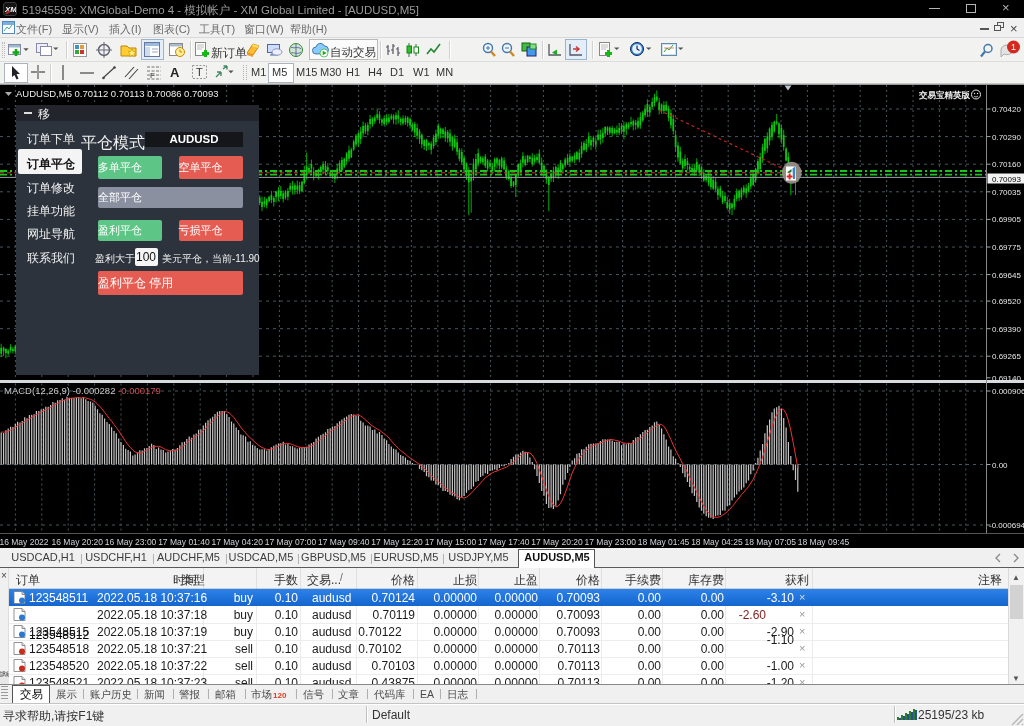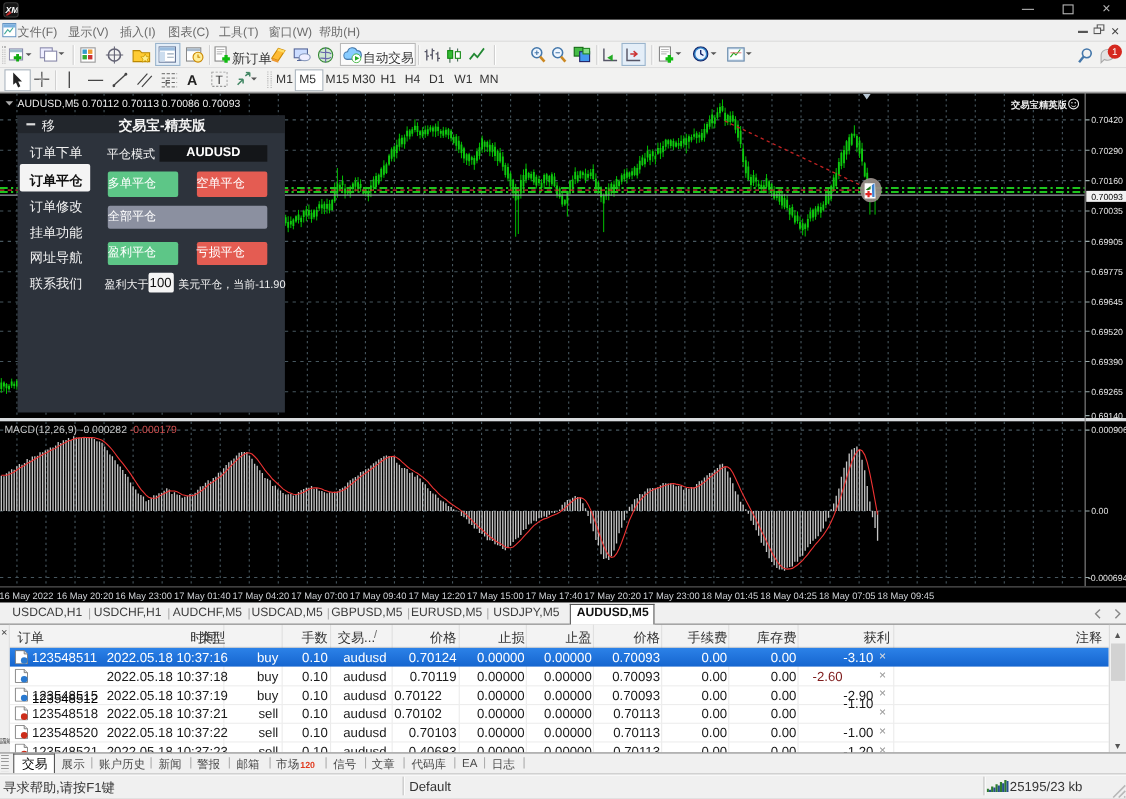--- a/index.html
+++ b/index.html
@@ -29,20 +29,21 @@
 .pm{left:11px;font-size:12px;color:#f2f2f2;white-space:nowrap}
 .btn{position:absolute;border-radius:2px;color:#fff;font-size:11px;white-space:nowrap}
 </style></head><body>
 <div id="title" class="ab">
 <div class="ab" style="left:3px;top:2px;width:14px;height:14px;background:#141414;border:1px solid #3a3a3a;border-radius:3px">
 <svg width="12" height="12">
         <text x="1" y="9" font-size="8" font-weight="bold" font-style="italic" fill="#fff" font-family="Liberation Sans">XM</text>
         <path d="M1 11l4-4 1.5 2-3.5 2z" fill="#c62828"></path>
       </svg>
     </div>
+<div class="t ab">51945599: XMGlobal-Demo 4 - 模拟帐户 - XM Global Limited - [AUDUSD,M5]</div>
 <div class="ab" style="left:929px;top:8px;width:11px;height:1px;background:#b5b5b5"></div>
 <div class="ab" style="left:966px;top:4px;width:10px;height:9px;border:1px solid #b5b5b5"></div>
 <div class="ab" style="left:1002px;top:2px;width:12px;height:12px;color:#b5b5b5;font-size:13px;line-height:12px">×</div>
 </div>
 <div id="menu" class="ab"></div>
 <svg class="ab" style="left:2px;top:21px" width="13" height="13">
     <rect x="0.5" y="0.5" width="12" height="12" fill="#fff" stroke="#5588bb"></rect>
     <rect x="1" y="1" width="11" height="3" fill="#7ab0e0"></rect>
     <path d="M2 10l3-4 2 2 3-4" stroke="#4a9" fill="none"></path>
   </svg>
@@ -323,38 +324,38 @@
     <text x="610.3" y="544.5" font-size="8.5" fill="#cfd2d6" text-anchor="middle" font-family="Liberation Sans">17 May 23:00</text>
     <text x="663.6" y="544.5" font-size="8.5" fill="#cfd2d6" text-anchor="middle" font-family="Liberation Sans">18 May 01:45</text>
     <text x="716.9" y="544.5" font-size="8.5" fill="#cfd2d6" text-anchor="middle" font-family="Liberation Sans">18 May 04:25</text>
     <text x="770.2" y="544.5" font-size="8.5" fill="#cfd2d6" text-anchor="middle" font-family="Liberation Sans">18 May 07:05</text>
     <text x="823.5" y="544.5" font-size="8.5" fill="#cfd2d6" text-anchor="middle" font-family="Liberation Sans">18 May 09:45</text>
   </svg>
 <div id="panel" class="ab">
     <div class="ph ab"></div>
     <div class="ab" style="left:8px;top:-1px;width:8px;height:2px;background:#ddd;top:7px"></div>
     <div class="ab" style="left:22px;top:1px;font-size:12px;color:#eee">移</div>
-    <div class="ab" style="left:20px;top:1px;width:223px;text-align:center;font-size:12.5px;font-weight:bold;color:#f5f5f5">交易宝-精英版</div>
     <div class="pm ab" style="top:25.5px">订单下单</div>
     <div class="pm ab" style="top:74.5px">订单修改</div>
     <div class="pm ab" style="top:97.5px">挂单功能</div>
     <div class="pm ab" style="top:121px">网址导航</div>
     <div class="pm ab" style="top:144.5px">联系我们</div>
     <div class="ab" style="left:2px;top:44px;width:64px;height:25px;background:#f4f4f4;border-radius:2px"></div>
     <div class="ab" style="left:11px;top:51px;font-size:12px;font-weight:bold;color:#111">订单平仓</div>
-    <div class="ab" style="left:81px;top:28px;font-size:11px;color:#f0f0f0">平仓模式</div>
+    <div class="ab" style="left:65px;top:28px;font-size:16px;color:#f0f0f0">平仓模式</div>
     <div class="ab" style="left:129px;top:26.5px;width:98px;height:15.5px;background:#141619;color:#fff;font-weight:bold;font-size:11.5px;text-align:center;line-height:15px">AUDUSD</div>
     <div class="btn" style="left:82px;top:50.5px;width:63.5px;height:23px;line-height:23px;background:#5dc687">多单平仓</div>
     <div class="btn" style="left:162.5px;top:50.5px;width:64.5px;height:23px;line-height:23px;background:#e45c52">空单平仓</div>
     <div class="btn" style="left:82px;top:82px;width:145px;height:20.5px;line-height:20.5px;background:#8b90a0">全部平仓</div>
     <div class="btn" style="left:82px;top:115px;width:63.5px;height:20.5px;line-height:20.5px;background:#5dc687">盈利平仓</div>
     <div class="btn" style="left:162.5px;top:115px;width:64.5px;height:20.5px;line-height:20.5px;background:#e45c52">亏损平仓</div>
     <div class="ab" style="left:79px;top:147px;font-size:10px;color:#f0f0f0">盈利大于</div>
     <div class="ab" style="left:118.5px;top:142.5px;width:23px;height:18px;background:#f5f5f5;border-radius:2px;color:#111;font-size:12px;text-align:center;line-height:18px">100</div>
     <div class="ab" style="left:146px;top:147px;font-size:10px;color:#f0f0f0">美元平仓，当前-11.90</div>
+    <div class="btn" style="left:82px;top:166px;width:145px;height:24px;line-height:24px;background:#e45c52;font-size:12px">盈利平仓  停用</div>
   </div>
 <div id="ctabs" class="ab"></div>
 <div class="ct ab" style="left:43px;transform:translateX(-50%)">USDCAD,H1</div>
 <div class="ct ab" style="left:116px;transform:translateX(-50%)">USDCHF,H1</div>
 <div class="ct ab" style="left:188.5px;transform:translateX(-50%)">AUDCHF,M5</div>
 <div class="ct ab" style="left:261px;transform:translateX(-50%)">USDCAD,M5</div>
 <div class="ct ab" style="left:333.5px;transform:translateX(-50%)">GBPUSD,M5</div>
 <div class="ct ab" style="left:406px;transform:translateX(-50%)">EURUSD,M5</div>
 <div class="ct ab" style="left:478.5px;transform:translateX(-50%)">USDJPY,M5</div>
 <div class="csep ab" style="left:80px">|</div>
@@ -497,21 +498,21 @@
 <svg class="ab" style="left:13px;top:676px" width="13" height="13">
     <path d="M1 0.5h8l3 3v9H1z" fill="#fff" stroke="#777" stroke-width="0.8"></path>
     <path d="M9 0.5l0 3 3 0" fill="#ddd" stroke="#777" stroke-width="0.8"></path>
     <circle cx="9" cy="9.5" r="3" fill="#cc2d1a"></circle>
   </svg>
 <div class="cell" style="left:29px;top:676px;color:#1a1a1a">123548521</div>
 <div class="cell" style="left:97px;top:676px;width:100px;text-align:right;color:#1a1a1a">2022.05.18 10:37:23</div>
 <div class="cell" style="left:193px;top:676px;width:60px;text-align:right;color:#1a1a1a">sell</div>
 <div class="cell" style="left:254px;top:676px;width:44px;text-align:right;color:#1a1a1a">0.10</div>
 <div class="cell" style="left:312px;top:676px;color:#1a1a1a">audusd</div>
-<div class="cell" style="left:345px;top:676px;width:70px;text-align:right;color:#1a1a1a">0.40683</div>
+<div class="cell" style="left:345px;top:676px;width:70px;text-align:right;color:#1a1a1a">0.43875</div>
 <div class="cell" style="left:416px;top:676px;width:61px;text-align:right;color:#1a1a1a">0.00000</div>
 <div class="cell" style="left:478px;top:676px;width:60px;text-align:right;color:#1a1a1a">0.00000</div>
 <div class="cell" style="left:539px;top:676px;width:61px;text-align:right;color:#1a1a1a">0.70113</div>
 <div class="cell" style="left:601px;top:676px;width:60px;text-align:right;color:#1a1a1a">0.00</div>
 <div class="cell" style="left:662px;top:676px;width:62px;text-align:right;color:#1a1a1a">0.00</div>
 <div class="cell" style="left:726px;top:676px;width:68px;text-align:right;color:#1a1a1a">-1.20</div>
 <div class="cell" style="left:799px;top:676px;color:#999;font-size:11px">×</div>
 <div class="ab" style="left:9px;top:690.5px;width:999px;height:1px;background:#ededed"></div>
 <div class="ab" style="left:1008px;top:568px;width:16px;height:116px;background:#f1f1f1;border-left:1px solid #dadada"></div>
 <div class="ab" style="left:1012px;top:573px;font-size:8px;color:#555">▲</div>

